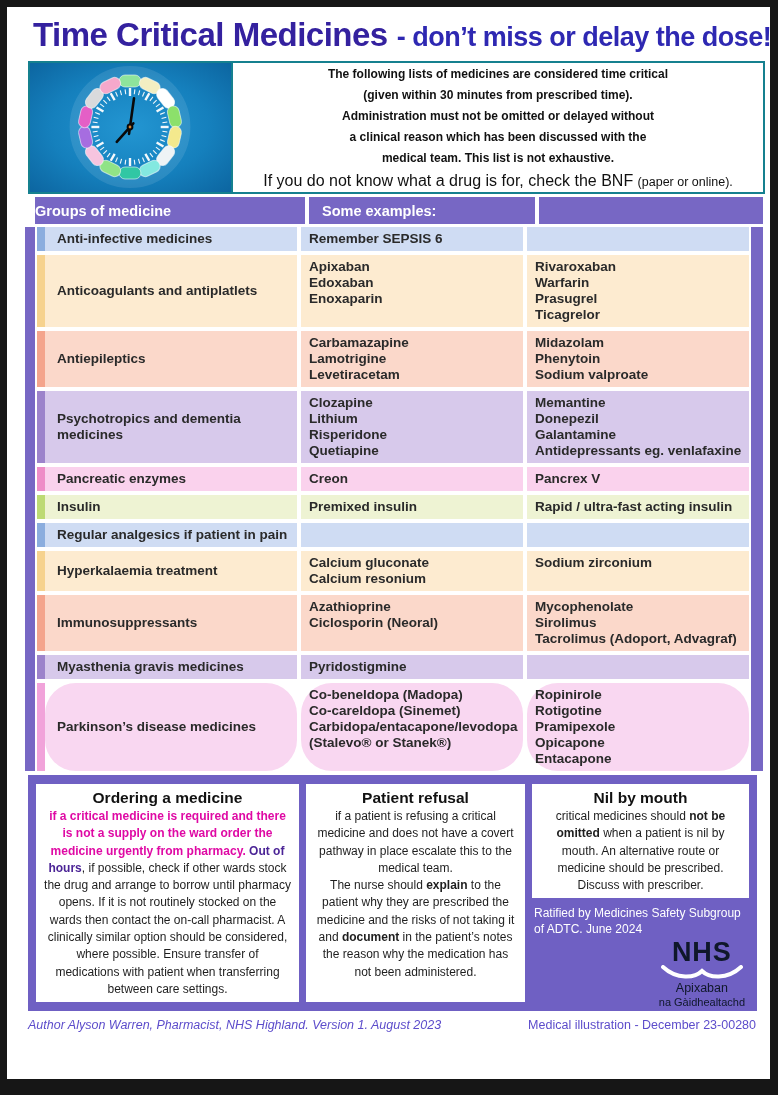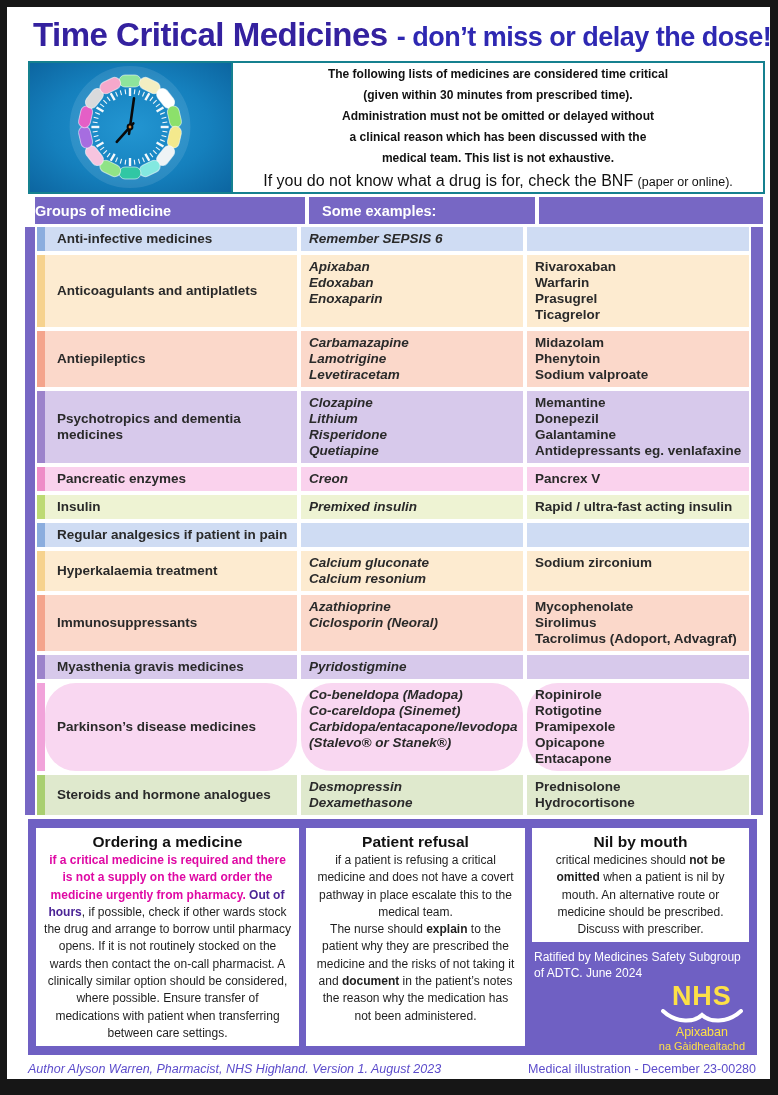--- a/index.html
+++ b/index.html
@@ -33,21 +33,21 @@
   .tbl-body { position:relative; margin-top:3px; }
   .side-bar { position:absolute; top:0; bottom:0; background:#7767c4; }
   .side-bar.left  { left:0;  width:10px; }
   .side-bar.right { right:0; width:12px; }
   .rows { margin:0 14px 0 12px; display:flex; flex-direction:column; gap:4px; }
 
   .row { display:flex; }
   .row .accent { width:8px; flex:none; }
   .row .cell { white-space:pre-line; font-weight:bold; font-size:13.5px; line-height:16px; color:#2a2a2a; padding:4px 4px 4px 8px; }
   .row .group { width:252px; margin-right:4px; display:flex; align-items:center; padding-left:12px; flex:none; }
-  .row .ex1   { width:222px; margin-right:4px; flex:none;font-style:italic; }
+  .row .ex1   { width:222px; margin-right:4px; flex:none; }
   .row .ex2   { flex:1; }
 
   .theme-blue   .accent{background:#8badde;} .theme-blue   .cell{background:#cfdcf3;}
   .theme-amber  .accent{background:#f6d28e;} .theme-amber  .cell{background:#fdebd0;}
   .theme-salmon .accent{background:#f4a48c;} .theme-salmon .cell{background:#fbd8ca;}
   .theme-purple .accent{background:#9c83cb;} .theme-purple .cell{background:#d7c9eb;}
   .theme-pink   .accent{background:#ee8dc7;} .theme-pink   .cell{background:#fad2ed;}
   .theme-lime   .accent{background:#bdda74;} .theme-lime   .cell{background:#eef3d3;}
   .theme-pinklight .accent{background:#f1a3da;} .theme-pinklight .cell{background:#f9d7f1;border-radius:31px;}
   .theme-green  .accent{background:#a9cf70;} .theme-green  .cell{background:#dfe9cd;}
@@ -57,21 +57,21 @@
   .note-box { background:#ffffff; padding:4px 7px; text-align:center; color:#1e1e1e; }
   .nb-title { font-weight:bold; font-size:15.5px; line-height:20px; color:#111; }
   .nb-body { font-size:12px; line-height:17.3px; }
   .box-1 { width:263px; flex:none; }
   .box-2 { width:219px; flex:none; }
   .col-3 { flex:1; display:flex; flex-direction:column; }
   .box-3 { height:143px; }
   .magenta { color:#df09a4; font-weight:bold; }
   .oof { color:#4b2496; font-weight:bold; }
   .ratified { color:#ffffff; font-size:12px; line-height:15.5px; margin-top:8px; padding:0 2px; }
-  .nhs-logo { margin-top:2px; align-self:flex-end; text-align:center; color:#fde047; padding-right:4px; }
+  .nhs-logo { margin-top:2px; align-self:flex-end; text-align:center; color:#0f172a; padding-right:4px; }
   .nhs-word { font-weight:bold; font-size:27px; line-height:26px; letter-spacing:1px; }
   .nhs-swoosh { display:block; margin:0 auto; }
   .nhs-sub  { font-size:12.5px; line-height:14px; }
   .nhs-sub2 { font-size:11px; line-height:14px; }
 
   
   .footer { margin:7px 14px 0 21px; display:flex; justify-content:space-between; font-size:12.5px; color:#5c4ccb; }
   .f-left { font-style:italic; }
 </style>
 </head>
@@ -286,28 +286,20 @@
 Co-careldopa (Sinemet)
 Carbidopa/entacapone/levodopa
 (Stalevo® or Stanek®)</div>
     <div class="cell ex2">Ropinirole
 Rotigotine
 Pramipexole
 Opicapone
 Entacapone</div>
   </div>
 
-  <div class="row theme-green">
-    <div class="accent"></div>
-    <div class="cell group">Steroids and hormone analogues</div>
-    <div class="cell ex1">Desmopressin
-Dexamethasone</div>
-    <div class="cell ex2">Prednisolone
-Hydrocortisone</div>
-  </div>
 </div>
       </div>
     </div>
 
     <div class="bottom-panel">
       <div class="note-box box-1">
         <div class="nb-title">Ordering a medicine</div>
         <div class="nb-body">
           <span class="magenta">if a critical medicine is required and there is not a supply on the ward order the medicine urgently from pharmacy.</span>
           <span class="oof">Out of hours</span><span>, if possible, check if other wards stock the drug and arrange to borrow until pharmacy opens. If it is not routinely stocked on the wards then contact the on-call pharmacist. A clinically similar option should be considered, where possible. Ensure transfer of medications with patient when transferring between care settings.</span>

